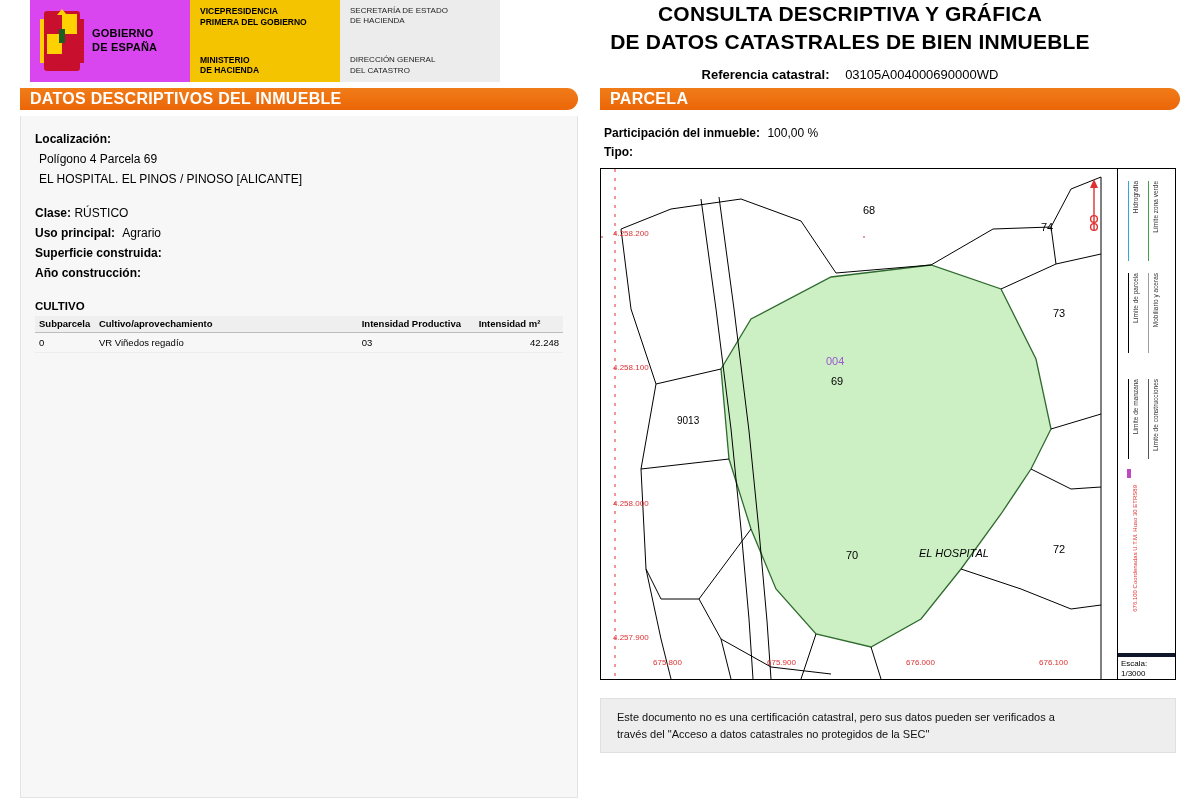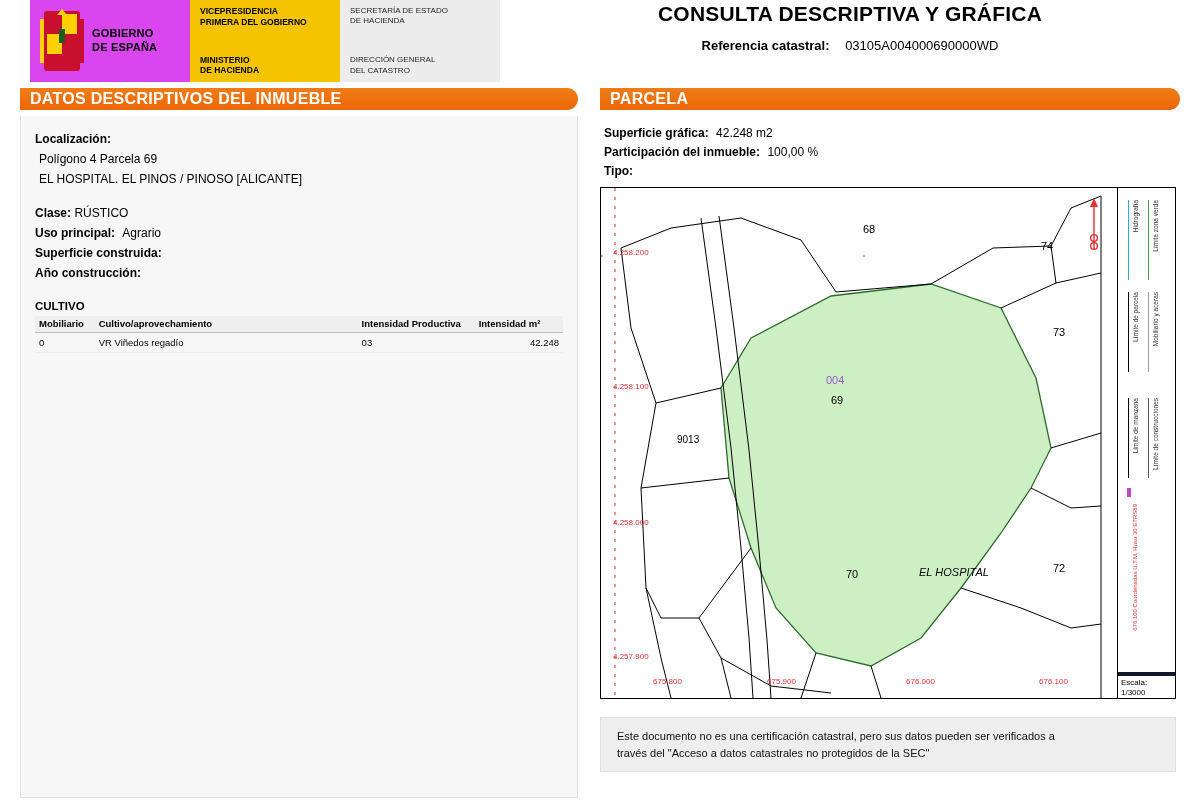--- a/index.html
+++ b/index.html
@@ -196,20 +196,21 @@
         <div class="t">
           <div>DIRECCIÓN GENERAL</div>
           <div>DEL CATASTRO</div>
         </div>
       </div>
     </div>
 
     <div class="title-block">
       <h1>
         <span>CONSULTA DESCRIPTIVA Y GRÁFICA</span><br>
+        <span>DE DATOS CATASTRALES DE BIEN INMUEBLE</span>
       </h1>
       <div class="refcat">
         <span class="lbl">Referencia catastral:</span>
         <span class="val">03105A004000690000WD</span>
       </div>
     </div>
   </div>
 
   <div class="cols" style="gap:22px; padding-top:6px;">
     <div class="col-left">
@@ -248,45 +249,41 @@
         <div class="kv">
           <b>Año construcción:</b>
           <span class="v"></span>
         </div>
 
         <div class="cultivo-title">CULTIVO</div>
 
         <table class="cultivo">
           <thead>
             <tr>
-              <th class="c1">Mobiliario</th>
+              <th class="c1">Subparcela</th>
               <th class="c2">Cultivo/aprovechamiento</th>
               <th class="c3">Intensidad Productiva</th>
               <th class="c4">Intensidad m²</th>
             </tr>
           </thead>
           <tbody>
             <tr>
               <td class="num">0</td>
               <td>VR Viñedos regadío</td>
               <td>03</td>
               <td class="right">42.248</td>
             </tr>
           </tbody>
         </table>
       </div>
     </div>
 
     <div class="col-right panel-right">
 
       <div class="rp-info">
-        <div class="kv">
-          <b>Superficie gráfica:</b>
-          <span class="v" style="margin-left:4px">42.248 m2</span>
-        </div>
         <div class="kv">
           <b>Participación del inmueble:</b>
           <span class="v" style="margin-left:4px">100,00 %</span>
         </div>
         <div class="kv">
           <b>Tipo:</b>
           <span class="v"></span>
         </div>
       </div>
 

